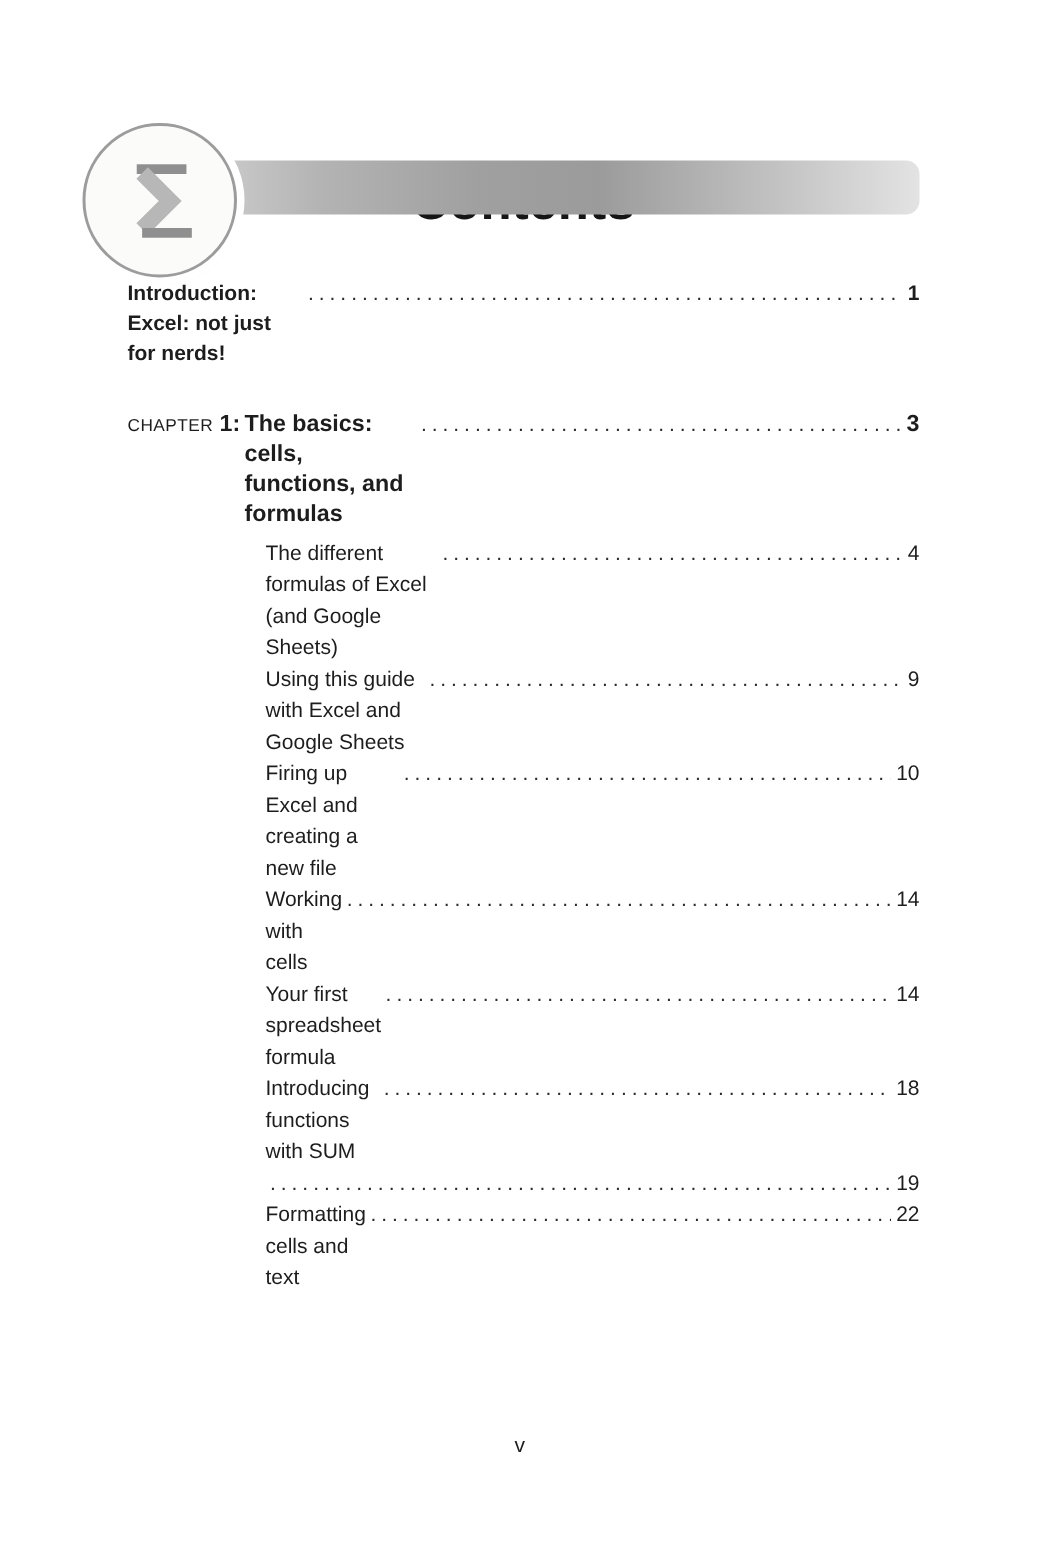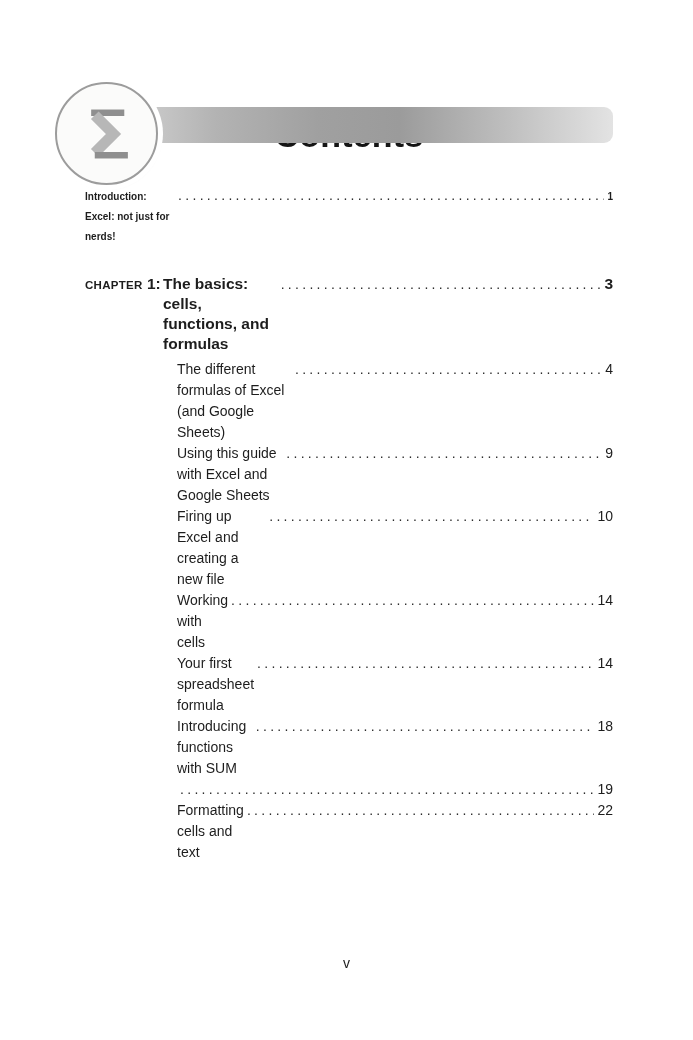--- a/index.html
+++ b/index.html
@@ -55,42 +55,42 @@
   }
 
   .toc-row {
     display: flex;
     align-items: baseline;
   }
 
   
   .intro-row {
     margin-top: 31px;
-    font-size: 10px;
+    font-size: 14px;
     line-height: 20px;
     font-weight: bold;
   }
 
   
   .section { margin-top: 20px; }
   .section.first { margin-top: 27px; }
 
   .heading-row {
     font-size: 15.5px;
     line-height: 20px;
     font-weight: bold;
     margin-bottom: 5px;
   }
   .sec-label {
     flex: 0 0 78px;
     white-space: nowrap;
   }
   .kicker {
     font-size: 11.5px;
-    font-weight: bold;
+    font-weight: normal;
     letter-spacing: 0.3px;
   }
   .sec-num { font-size: 15.5px; font-weight: bold; }
 
   .item-row {
     font-size: 14px;
     line-height: 21px;
     font-weight: normal;
     margin-left: 92px;
   }

